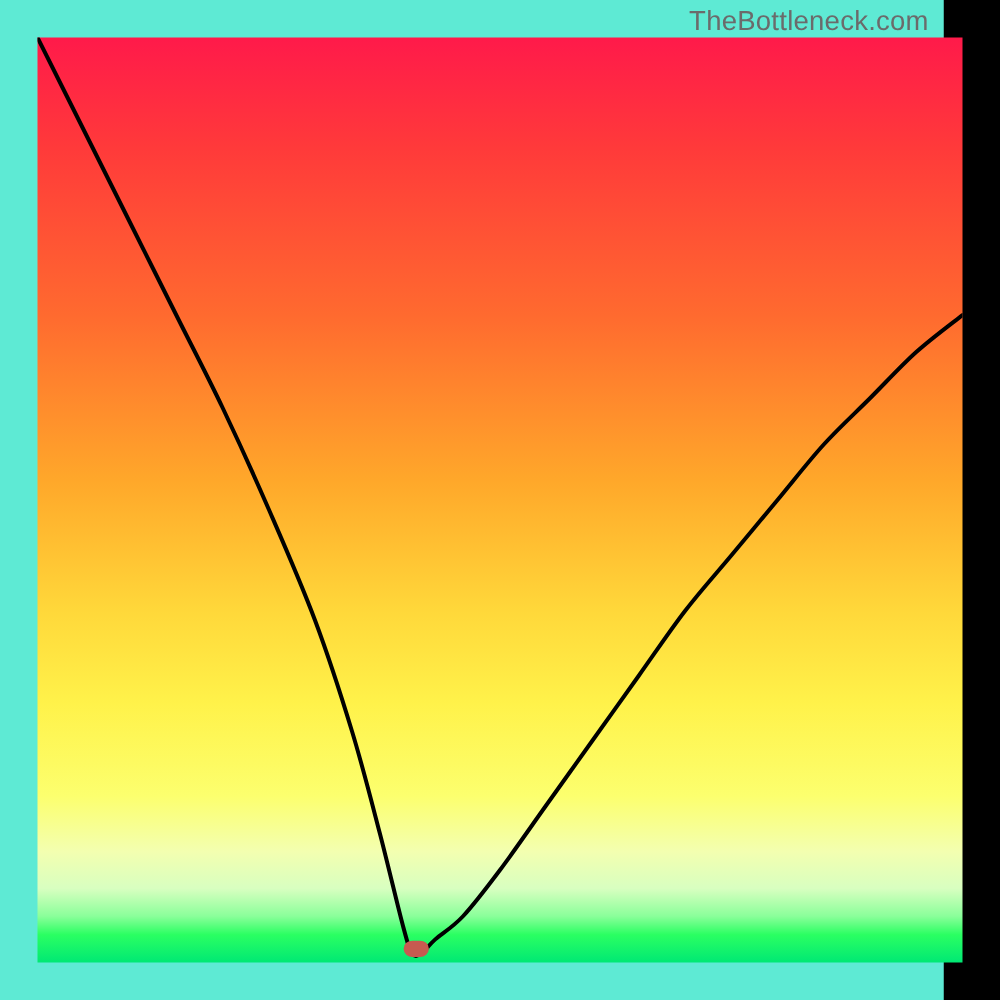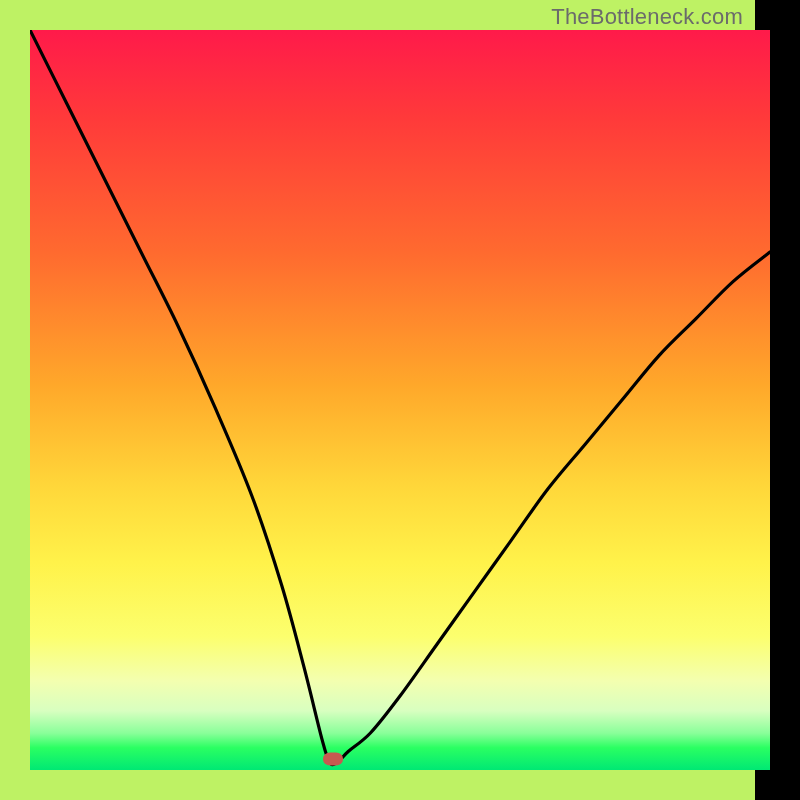--- a/index.html
+++ b/index.html
@@ -10,21 +10,21 @@
     background: #000;
     overflow: hidden;
     font-family: Arial, Helvetica, sans-serif;
   }
   .frame {
     position: absolute;
     top: 0;
     left: 0;
     width: 755px;
     height: 800px;
-    background: #bef264;
+    background: #5eead4;
   }
   .plot-area {
     position: absolute;
     top: 30px;
     left: 30px;
     width: 740px;
     height: 740px;
     background: linear-gradient(to bottom,
       #ff1a4a 0%,
       #ff3a3a 12%,

